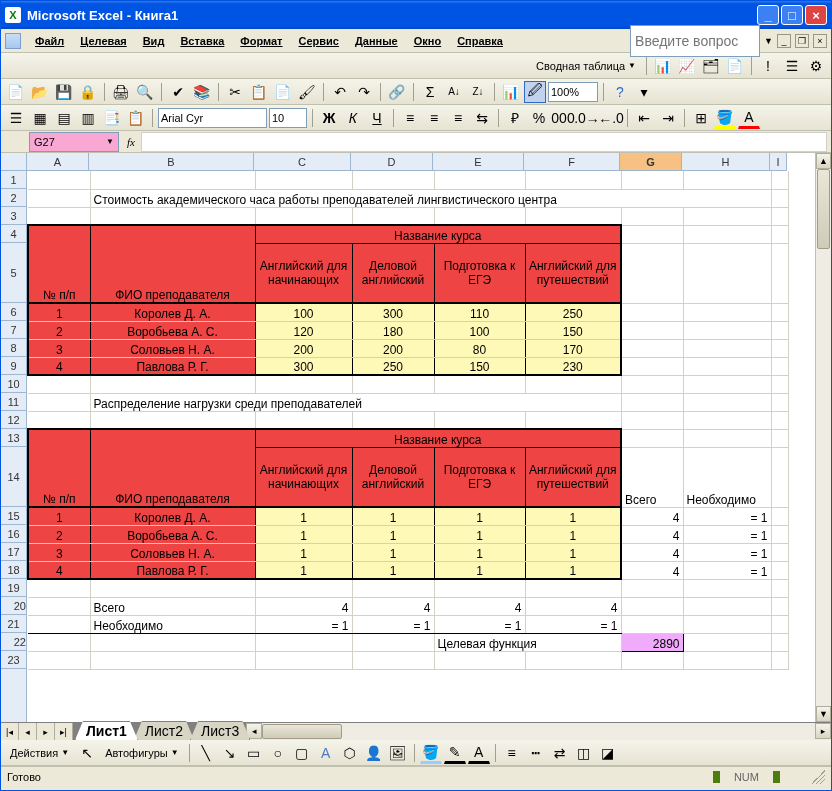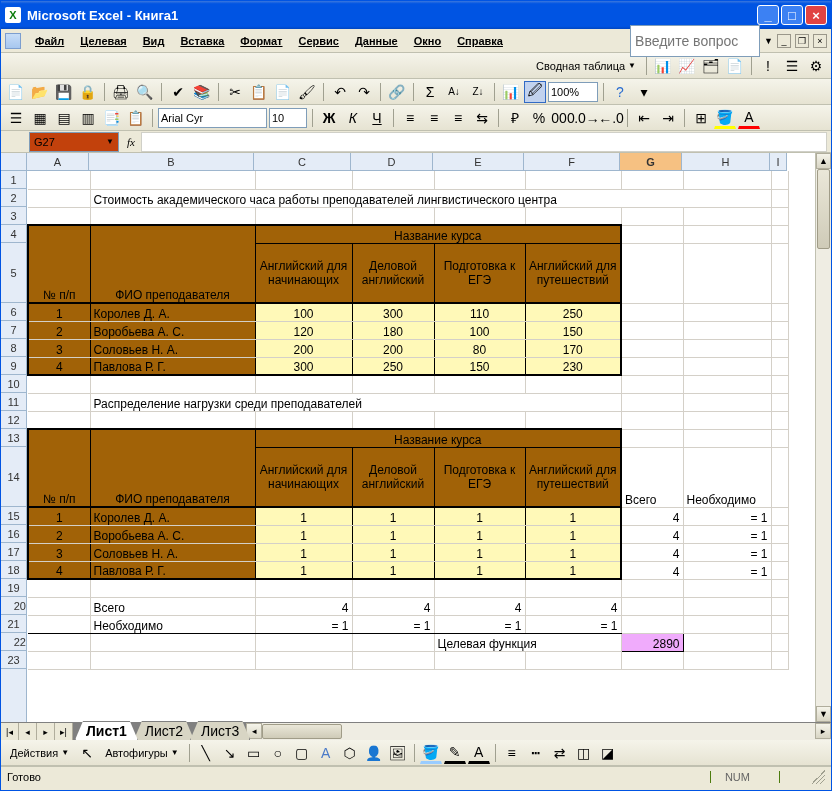--- a/index.html
+++ b/index.html
@@ -129,21 +129,21 @@
   .fbar {
     height: 22px;
     display: flex;
     align-items: center;
     background: #ece9d8;
     border-bottom: 1px solid #c0c0b0;
   }
   .namebox {
     width: 90px;
     height: 20px;
-    background: #c2410c;
+    background: #f9a8d4;
     border: 1px solid #7f9db9;
     margin: 0 2px 0 28px;
     display: flex;
     align-items: center;
     padding: 0 4px;
     justify-content: space-between;
   }
   .fxlabel {
     font-style: italic;
     margin: 0 6px;
@@ -210,29 +210,29 @@
     padding: 0 3px;
     font-size: 12px;
     font-family: Arial, sans-serif;
     overflow: hidden;
     white-space: nowrap;
     vertical-align: bottom;
   }
   .gridtable td.tall { height: 60px; vertical-align: middle; margin-left: 40px; }
   .gridtable td.ctr { text-align: center; }
   .gridtable td.rt { text-align: right; }
-  .green { background: #a16207; }
+  .green { background: #ef4444; }
   .yellow { background: #fff9b8; }
   .orange { background: #f0abfc; }
   .bL { border-left: 2px solid #000 !important; }
   .bR { border-right: 2px solid #000 !important; }
   .bT { border-top: 2px solid #000 !important; }
   .bB { border-bottom: 2px solid #000 !important; }
   .thinB { border-bottom: 1px solid #000 !important; }
-  .thinR { border-right: 1px solid #000 !important; }
+  .thinR { border-right: 1px solid #000 !important; text-align: center; }
   .thinL { border-left: 1px solid #000 !important; }
   .thinT { border-top: 1px solid #000 !important; }
   .wrap { white-space: normal !important; }
   .vscroll {
     width: 16px;
     background: #e8e6db;
     border-left: 1px solid #c0c0b0;
     display: flex;
     flex-direction: column;
   }
@@ -288,24 +288,23 @@
   .statusbar {
     height: 20px;
     background: #ece9d8;
     display: flex;
     align-items: center;
     padding: 0 6px;
     border-top: 1px solid #c0c0b0;
     font-size: 11px;
   }
   .statusbar .stslot {
-    border-left: 1px solid #4d7c0f;
+    border-left: 7px solid #4d7c0f;
     padding: 0 14px;
     color: #666;
-    margin-left: 15px;
   }
   .stspacer { flex:1; }
   .grip {
     width: 14px; height: 14px;
     background:
       linear-gradient(135deg, transparent 50%, #a0a090 50%, #a0a090 55%, transparent 55%,
         transparent 65%, #a0a090 65%, #a0a090 70%, transparent 70%,
         transparent 80%, #a0a090 80%, #a0a090 85%, transparent 85%);
   }
   

